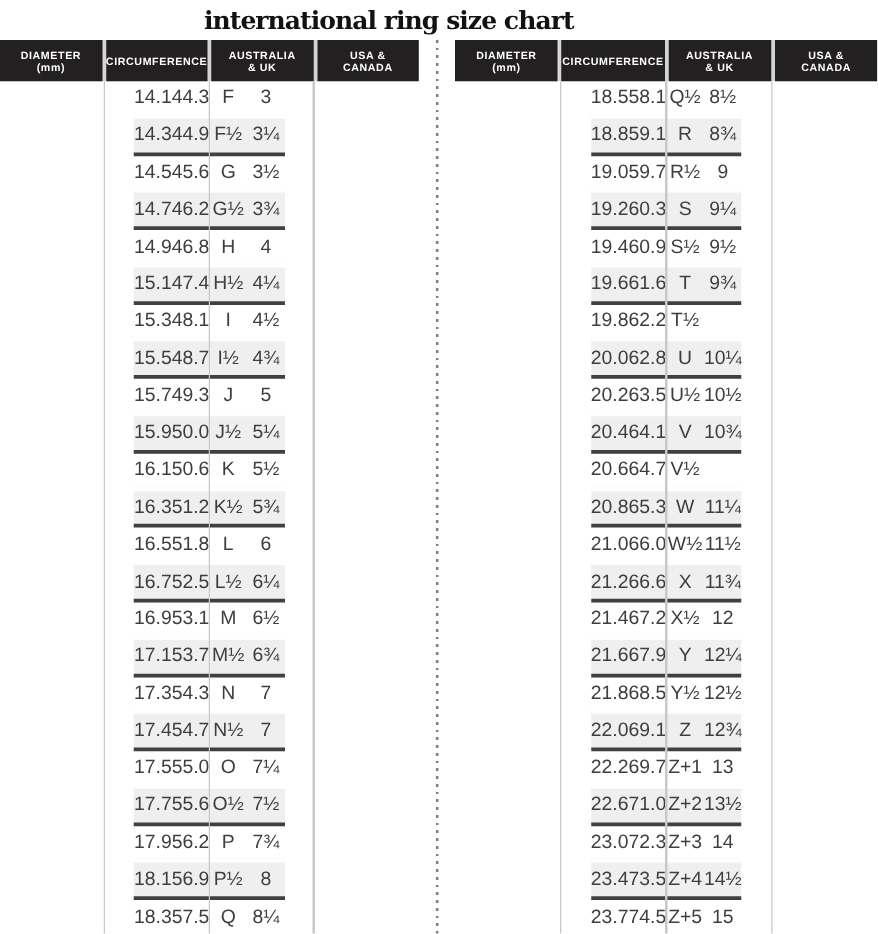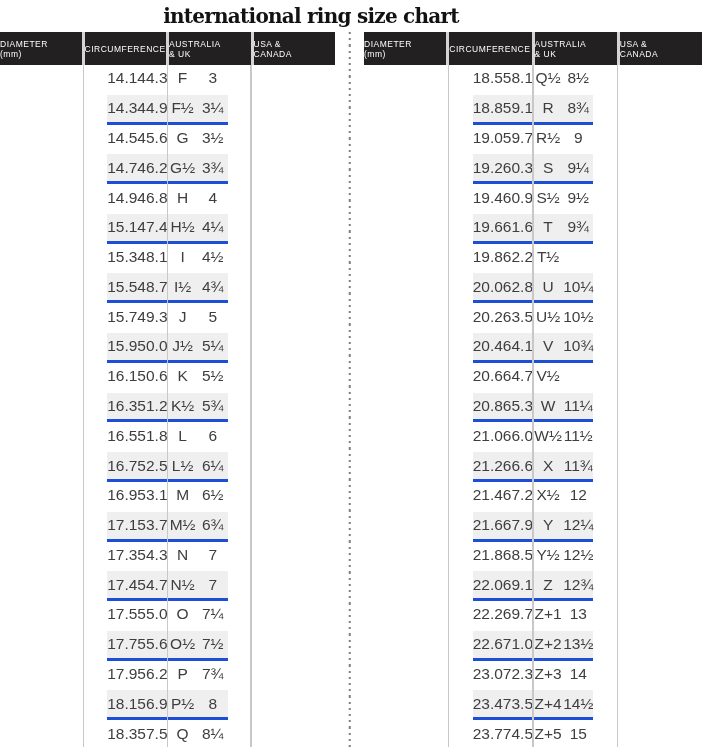--- a/index.html
+++ b/index.html
@@ -57,44 +57,44 @@
     display:grid;
     grid-template-columns:repeat(4,1fr);
     column-gap:3px;
     background:var(--header-gap);
   }
   .th{
     background:var(--header-bg);
     color:var(--header-text);
     display:flex;
     flex-direction:column;
-    align-items:flex-start;
+    align-items:center;
     justify-content:center;
     text-align:center;
     font-size:8.5px;
-    font-weight:normal;
+    font-weight:bold;
     letter-spacing:0.5px;
     line-height:10px;
   }
   .tbody{
     flex:1;
     position:relative;
     display:flex;
     flex-direction:column;
     align-items:center;
   }
   .tr{
     flex:1;
     display:grid;
     grid-template-columns:repeat(4,1fr);
   }
   .tr.alt{
     background:var(--row-alt-bg);
     border-top:3px solid #ffffff;
-    border-bottom:3px solid #1d4ed8;
+    border-bottom:3px solid #404040;
   }
   .td{
     display:flex;
     align-items:center;
     justify-content:center;
     font-size:15.5px;
     color:var(--cell-text);
   }
   .col-line{
     position:absolute;

